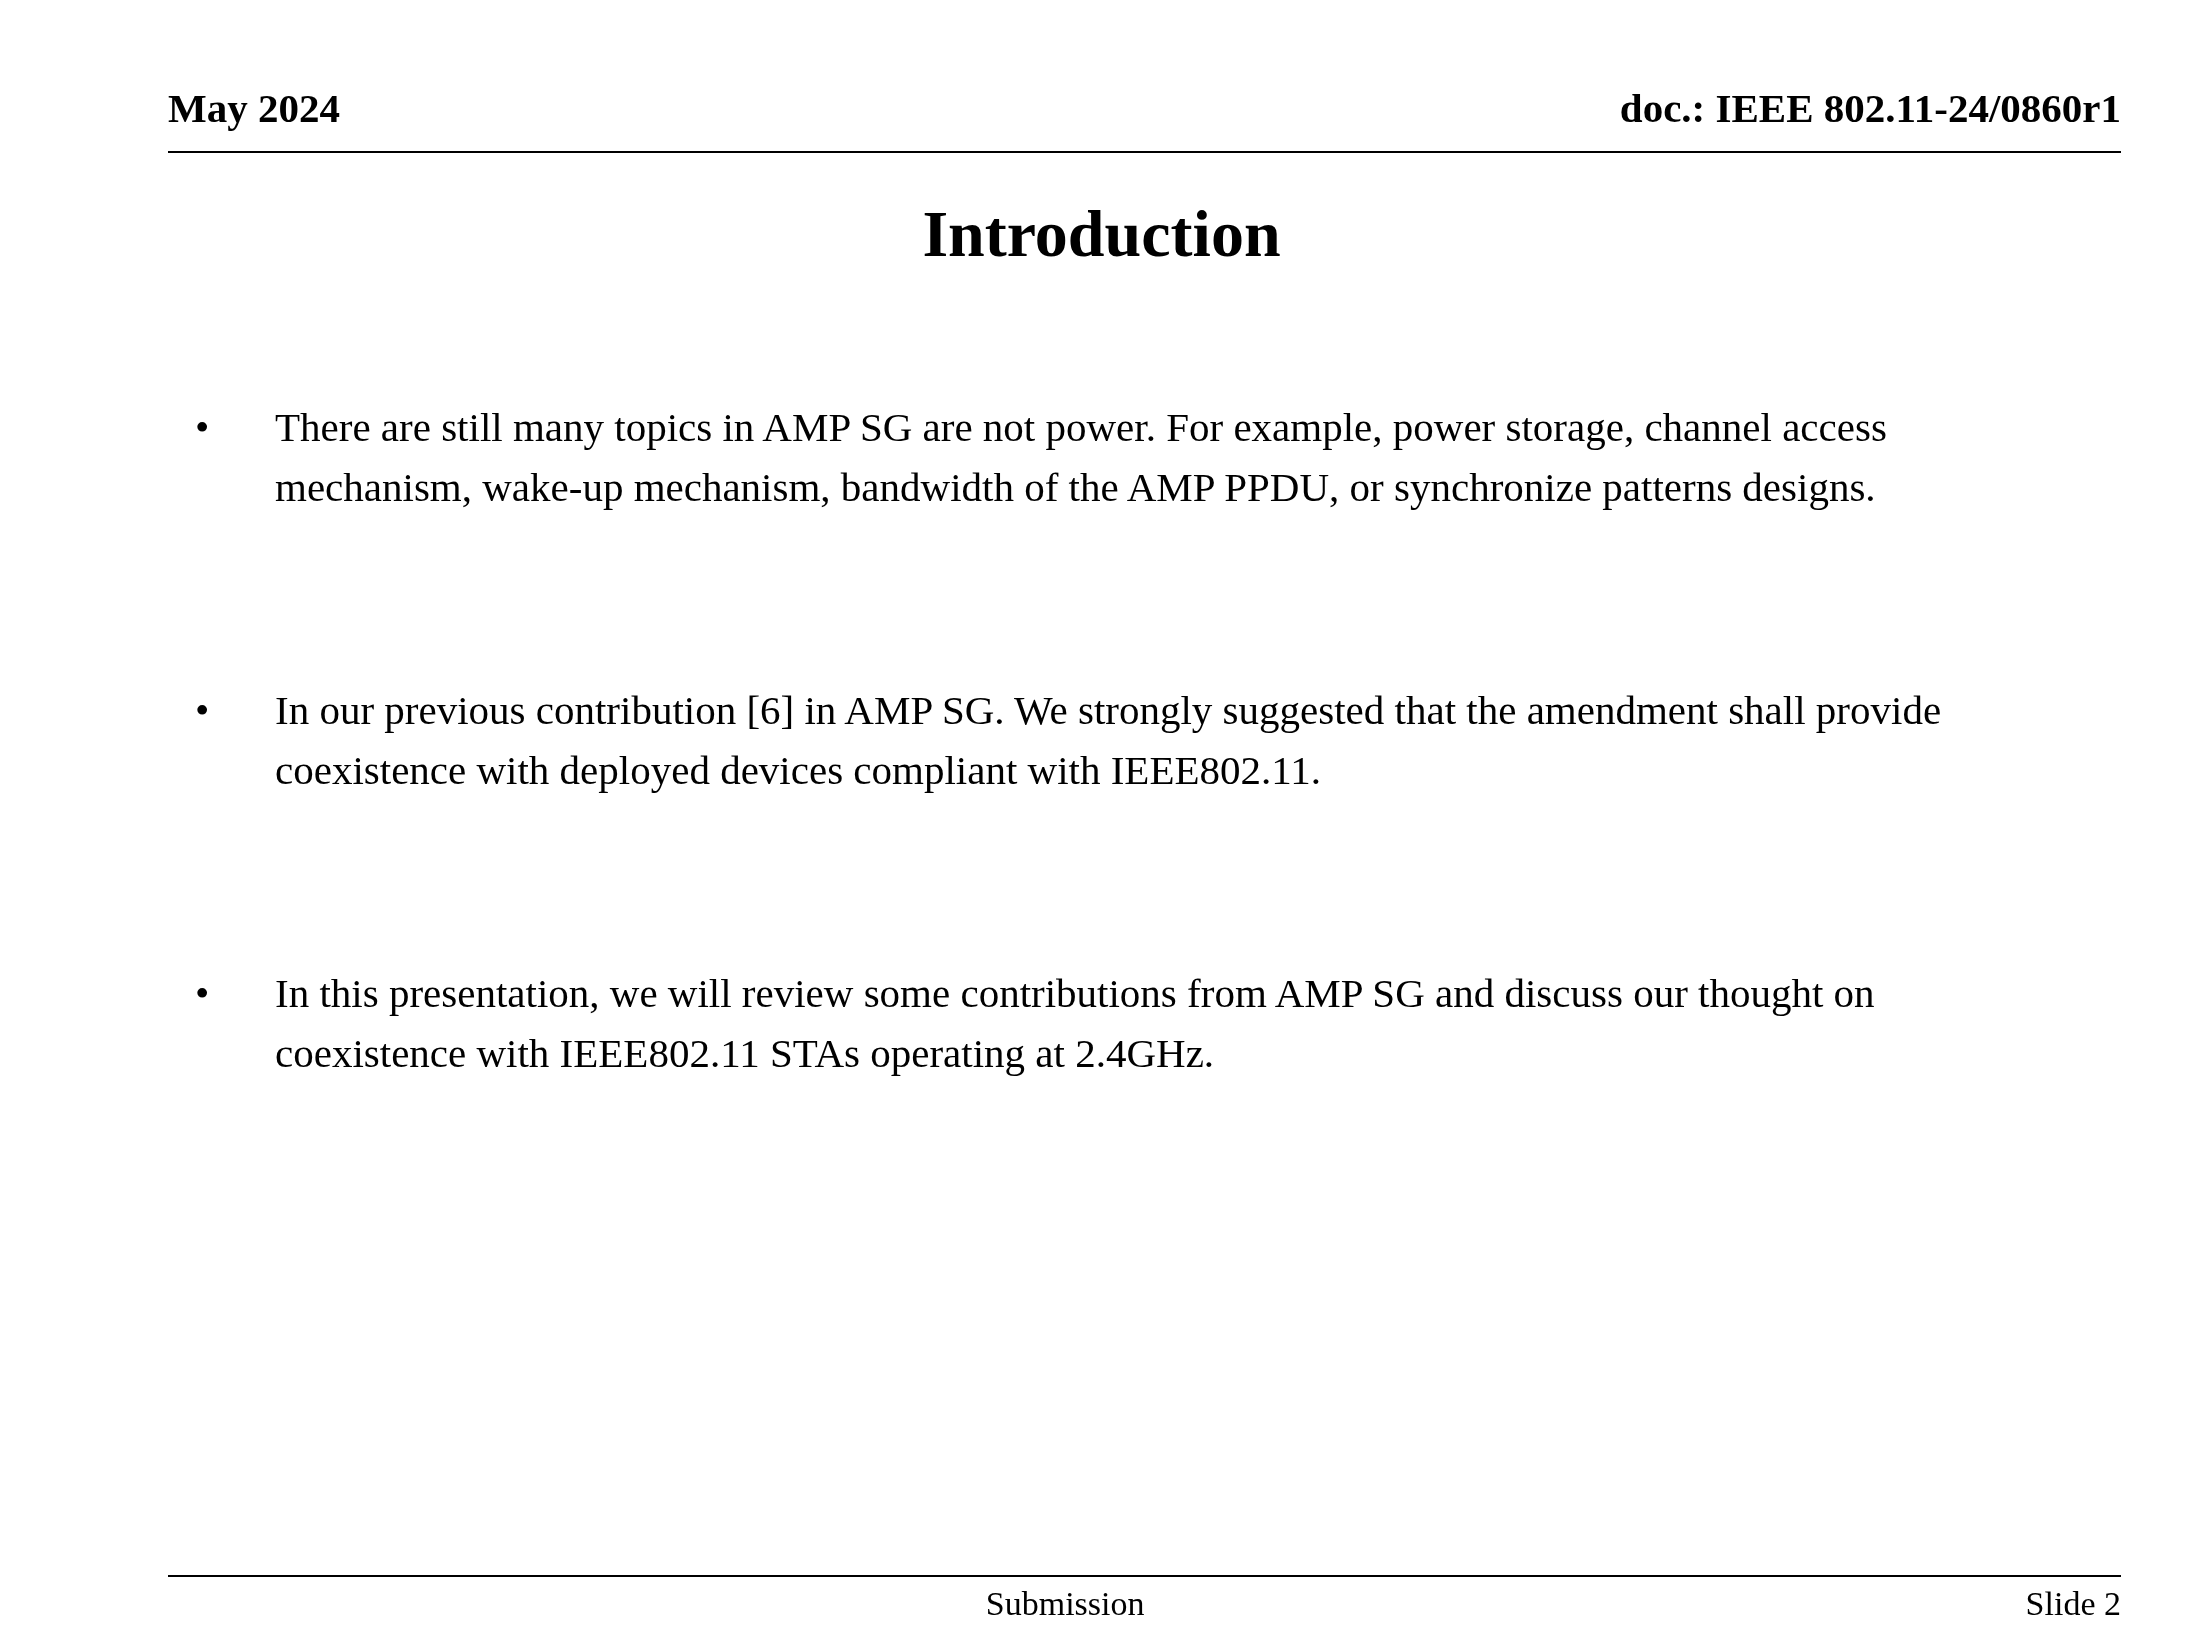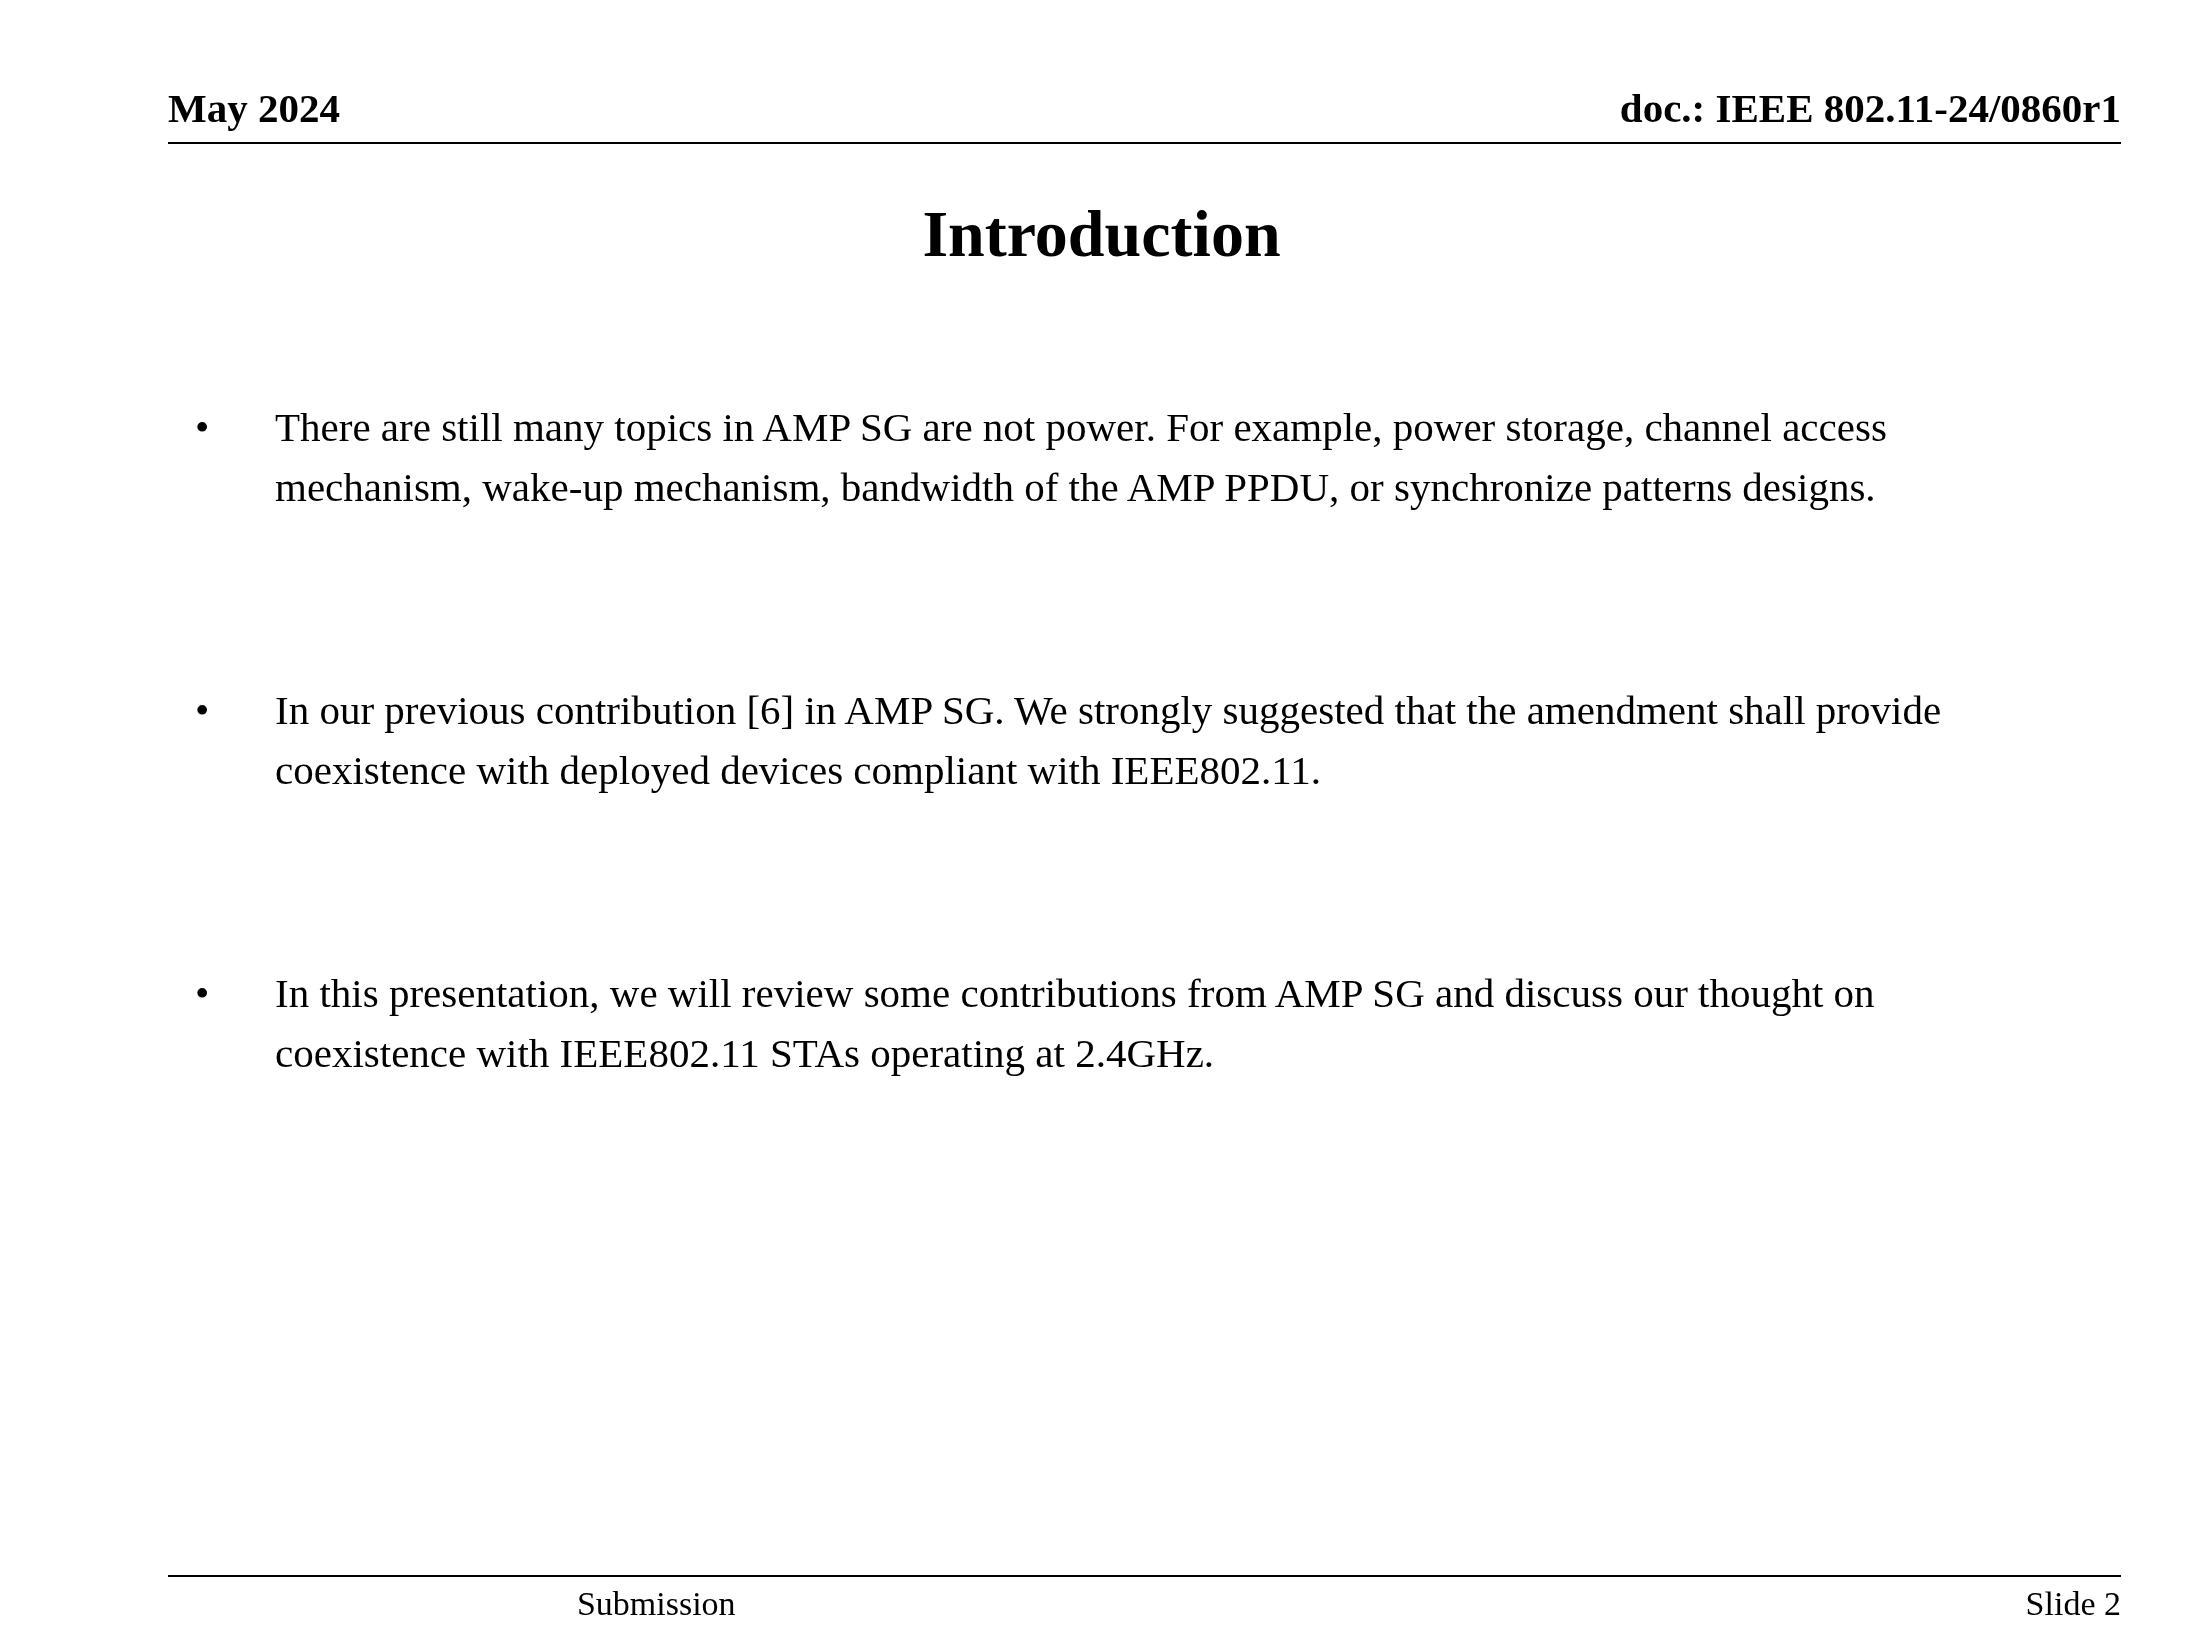--- a/index.html
+++ b/index.html
@@ -20,21 +20,21 @@
   
   .header {
     position: absolute;
     top: 86px;
     left: 168px;
     right: 82px;
     display: flex;
     justify-content: space-between;
     align-items: flex-end;
     border-bottom: 2.6px solid #000000;
-    padding-bottom: 11px;
+    padding-bottom: 20px;
     font-size: 41px;
     font-weight: bold;
     line-height: 1.1;
   }
 
   
   .title {
     position: absolute;
     top: 196px;
     left: 0;
@@ -74,21 +74,21 @@
     top: 1575px;
     left: 168px;
     right: 82px;
     border-top: 2.6px solid #000000;
     padding-top: 6.9px;
     display: flex;
     align-items: flex-start;
     font-size: 34px;
     line-height: 1.2;
   }
-  .footer-left  { flex: 1; text-align: center; }
+  .footer-left  { flex: 1; text-align: right; }
   .footer-center{ flex: 1; text-align: right; }
   .footer-right { flex: 1; text-align: right; }
 </style>
 </head>
 <body>
 
 <div class="slide">
 
   <div class="header">
     <span>May 2024</span>

